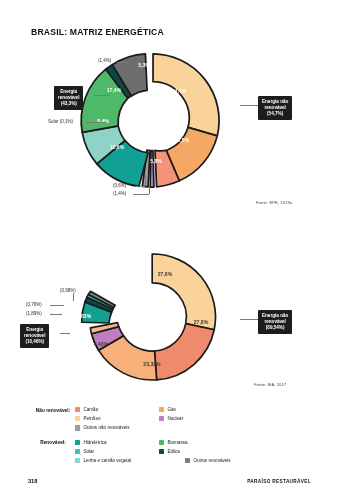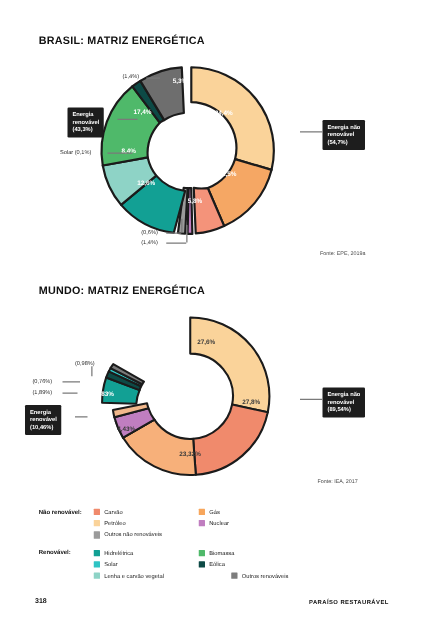--- a/index.html
+++ b/index.html
@@ -1,21 +1,21 @@
 <!DOCTYPE html>
 <html><head>
 <meta charset="utf-8">
 <style>
   html,body{margin:0;padding:0;}
   body{
     width:339px;height:500px;background:#ffffff;
     font-family:"Liberation Sans", sans-serif;
     color:#1b1b1b;overflow:hidden;position:relative;
   }
-  .page{position:absolute;inset:0;}
+  .page{position:absolute;inset:0;text-align:center;}
 
   .chart-title{
     position:absolute;font-size:8.6px;font-weight:bold;letter-spacing:.2px;
     color:#111;white-space:nowrap;
   }
   #title1{left:31px;top:27px;}
   #title2{left:31px;top:227px;}
 
   .donut-wrap{position:absolute;}
   #donut1{left:78px;top:48px;width:145px;height:145px;}
@@ -127,21 +127,20 @@
   <div class="leader v" style="left:145px;top:175px;height:11px;"></div>
   <div class="leader v" style="left:149px;top:180px;height:14px;"></div>
 
   <div class="callout" style="left:258px;top:96px;">Energia não
 renovável
 (54,7%)</div>
   <div class="leader h" style="left:240px;top:105px;width:18px;"></div>
 
   <div class="source" id="src1">Fonte: EPE, 2019a</div>
 
-  <div class="chart-title" id="title2">MUNDO: MATRIZ ENERGÉTICA</div>
 
   <div class="donut-wrap" id="donut2">
     <svg viewBox="0 0 200 160" width="180" height="140">
       <g stroke="#1b1b1b" stroke-width="1.9" stroke-linejoin="round">
 
         <g transform="translate(2.5,0)">
 
           <path d="M100 8 A72 72 0 0 1 170.9 94.6 L138.3 87.6 A39 39 0 0 0 100 41 Z" fill="#fad39a"></path>
 
           <path d="M170.9 94.6 A72 72 0 0 1 105.1 151.8 L102.7 118.9 A39 39 0 0 0 138.3 87.6 Z" fill="#f08a6c"></path>

